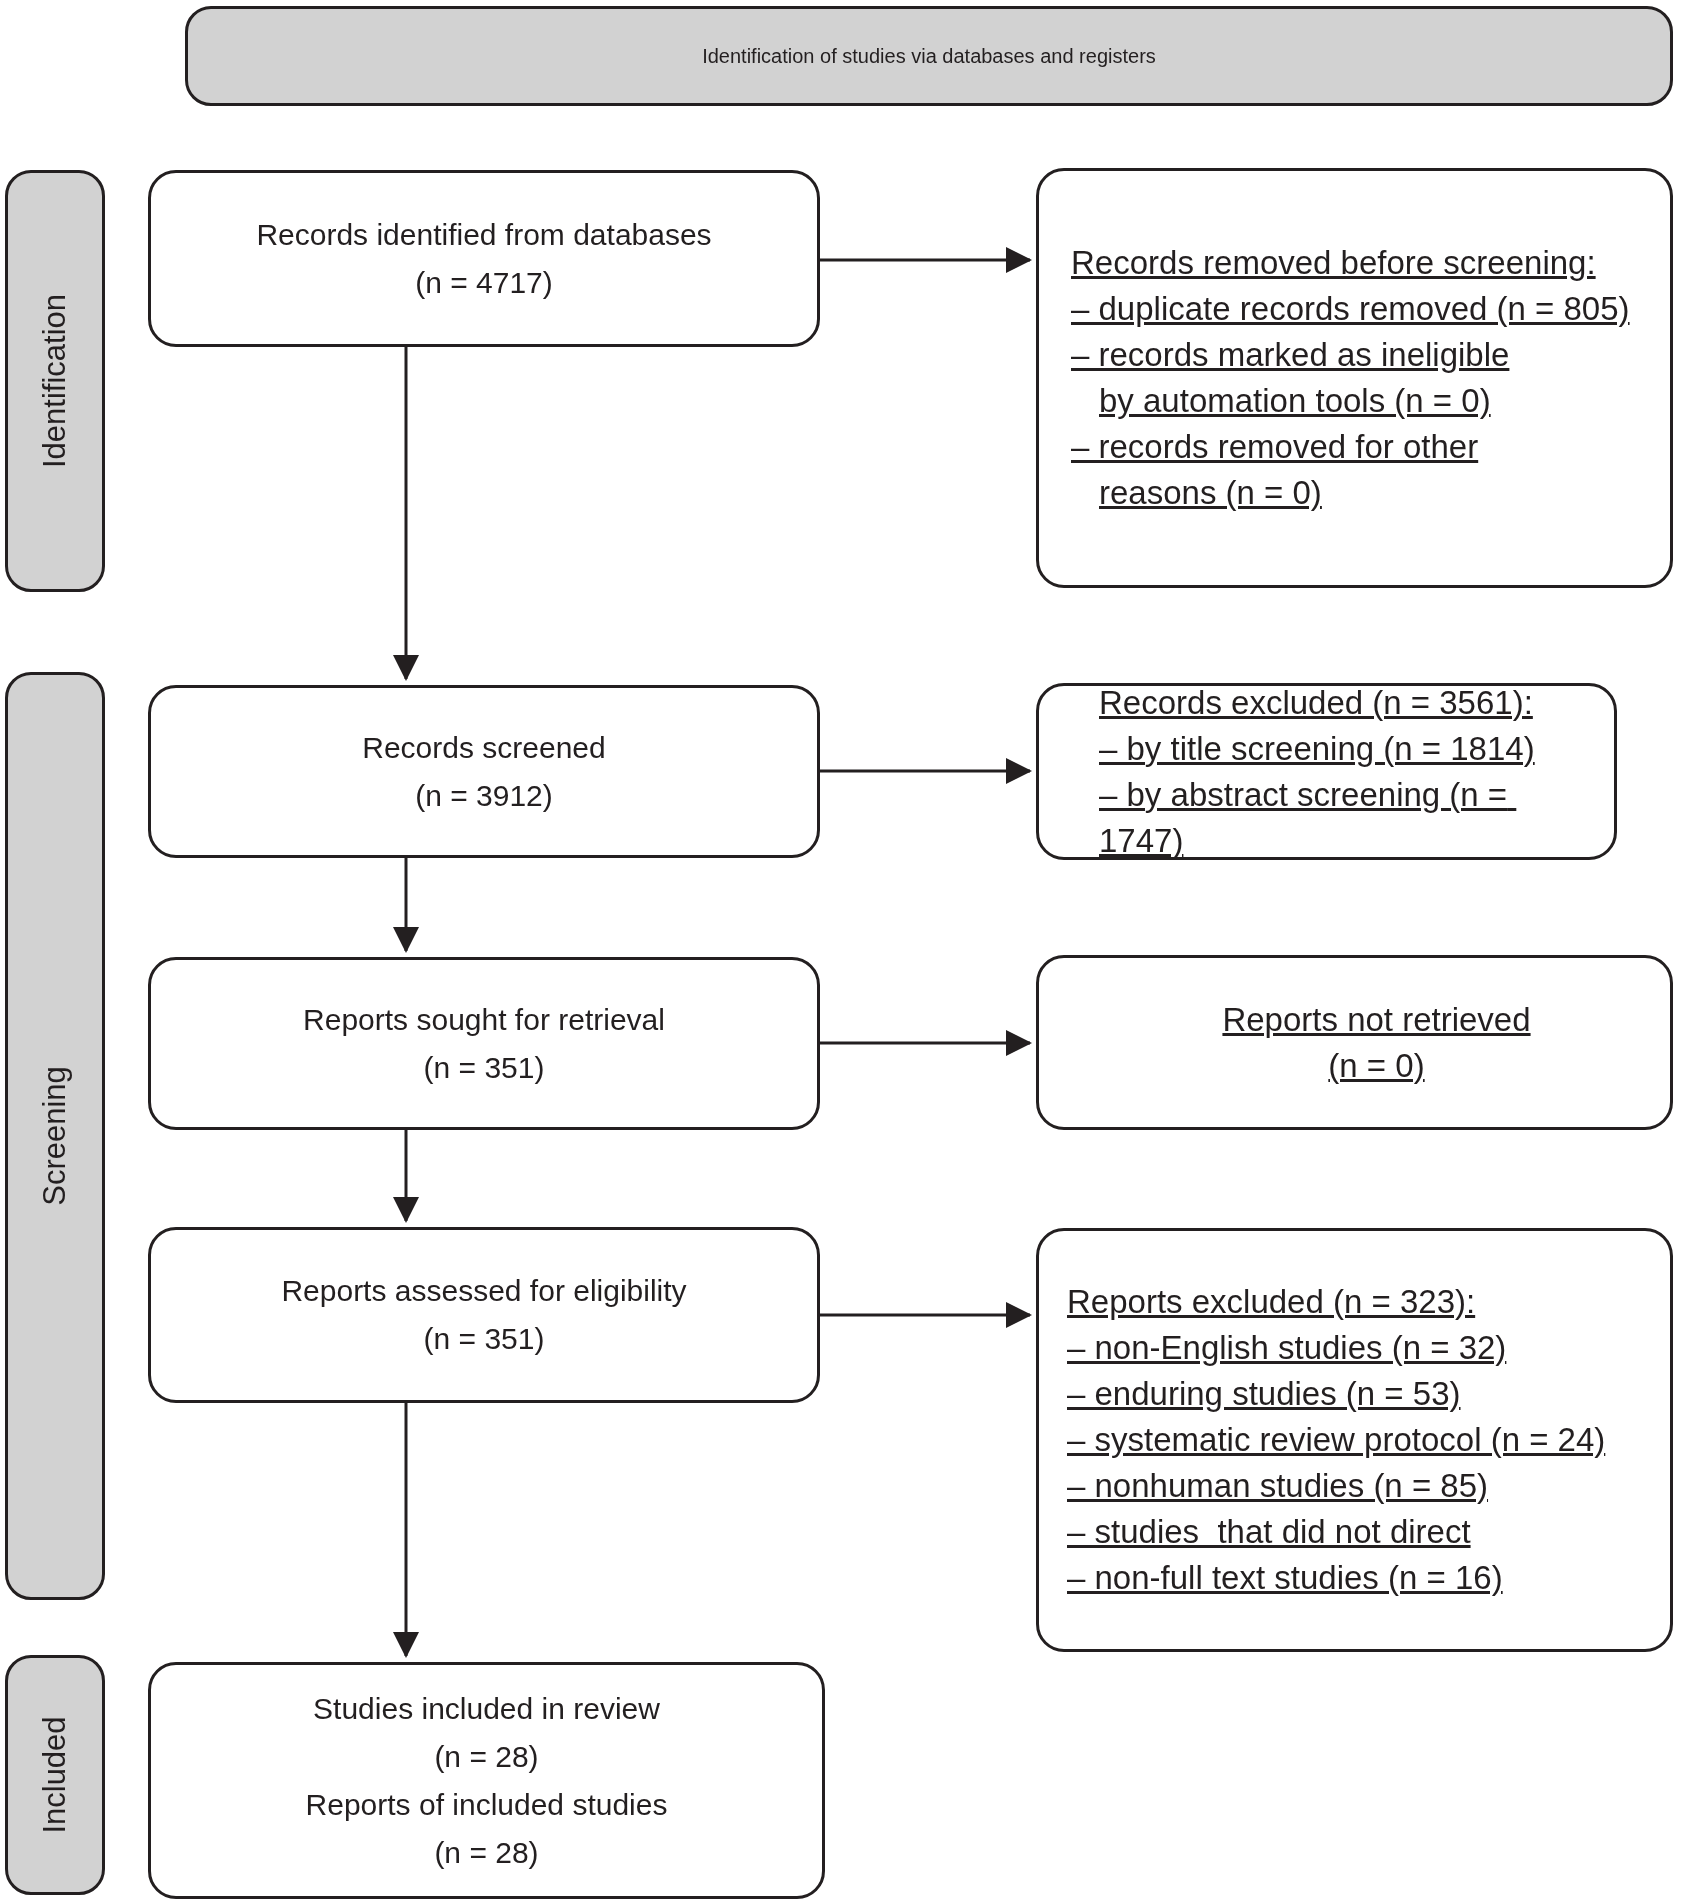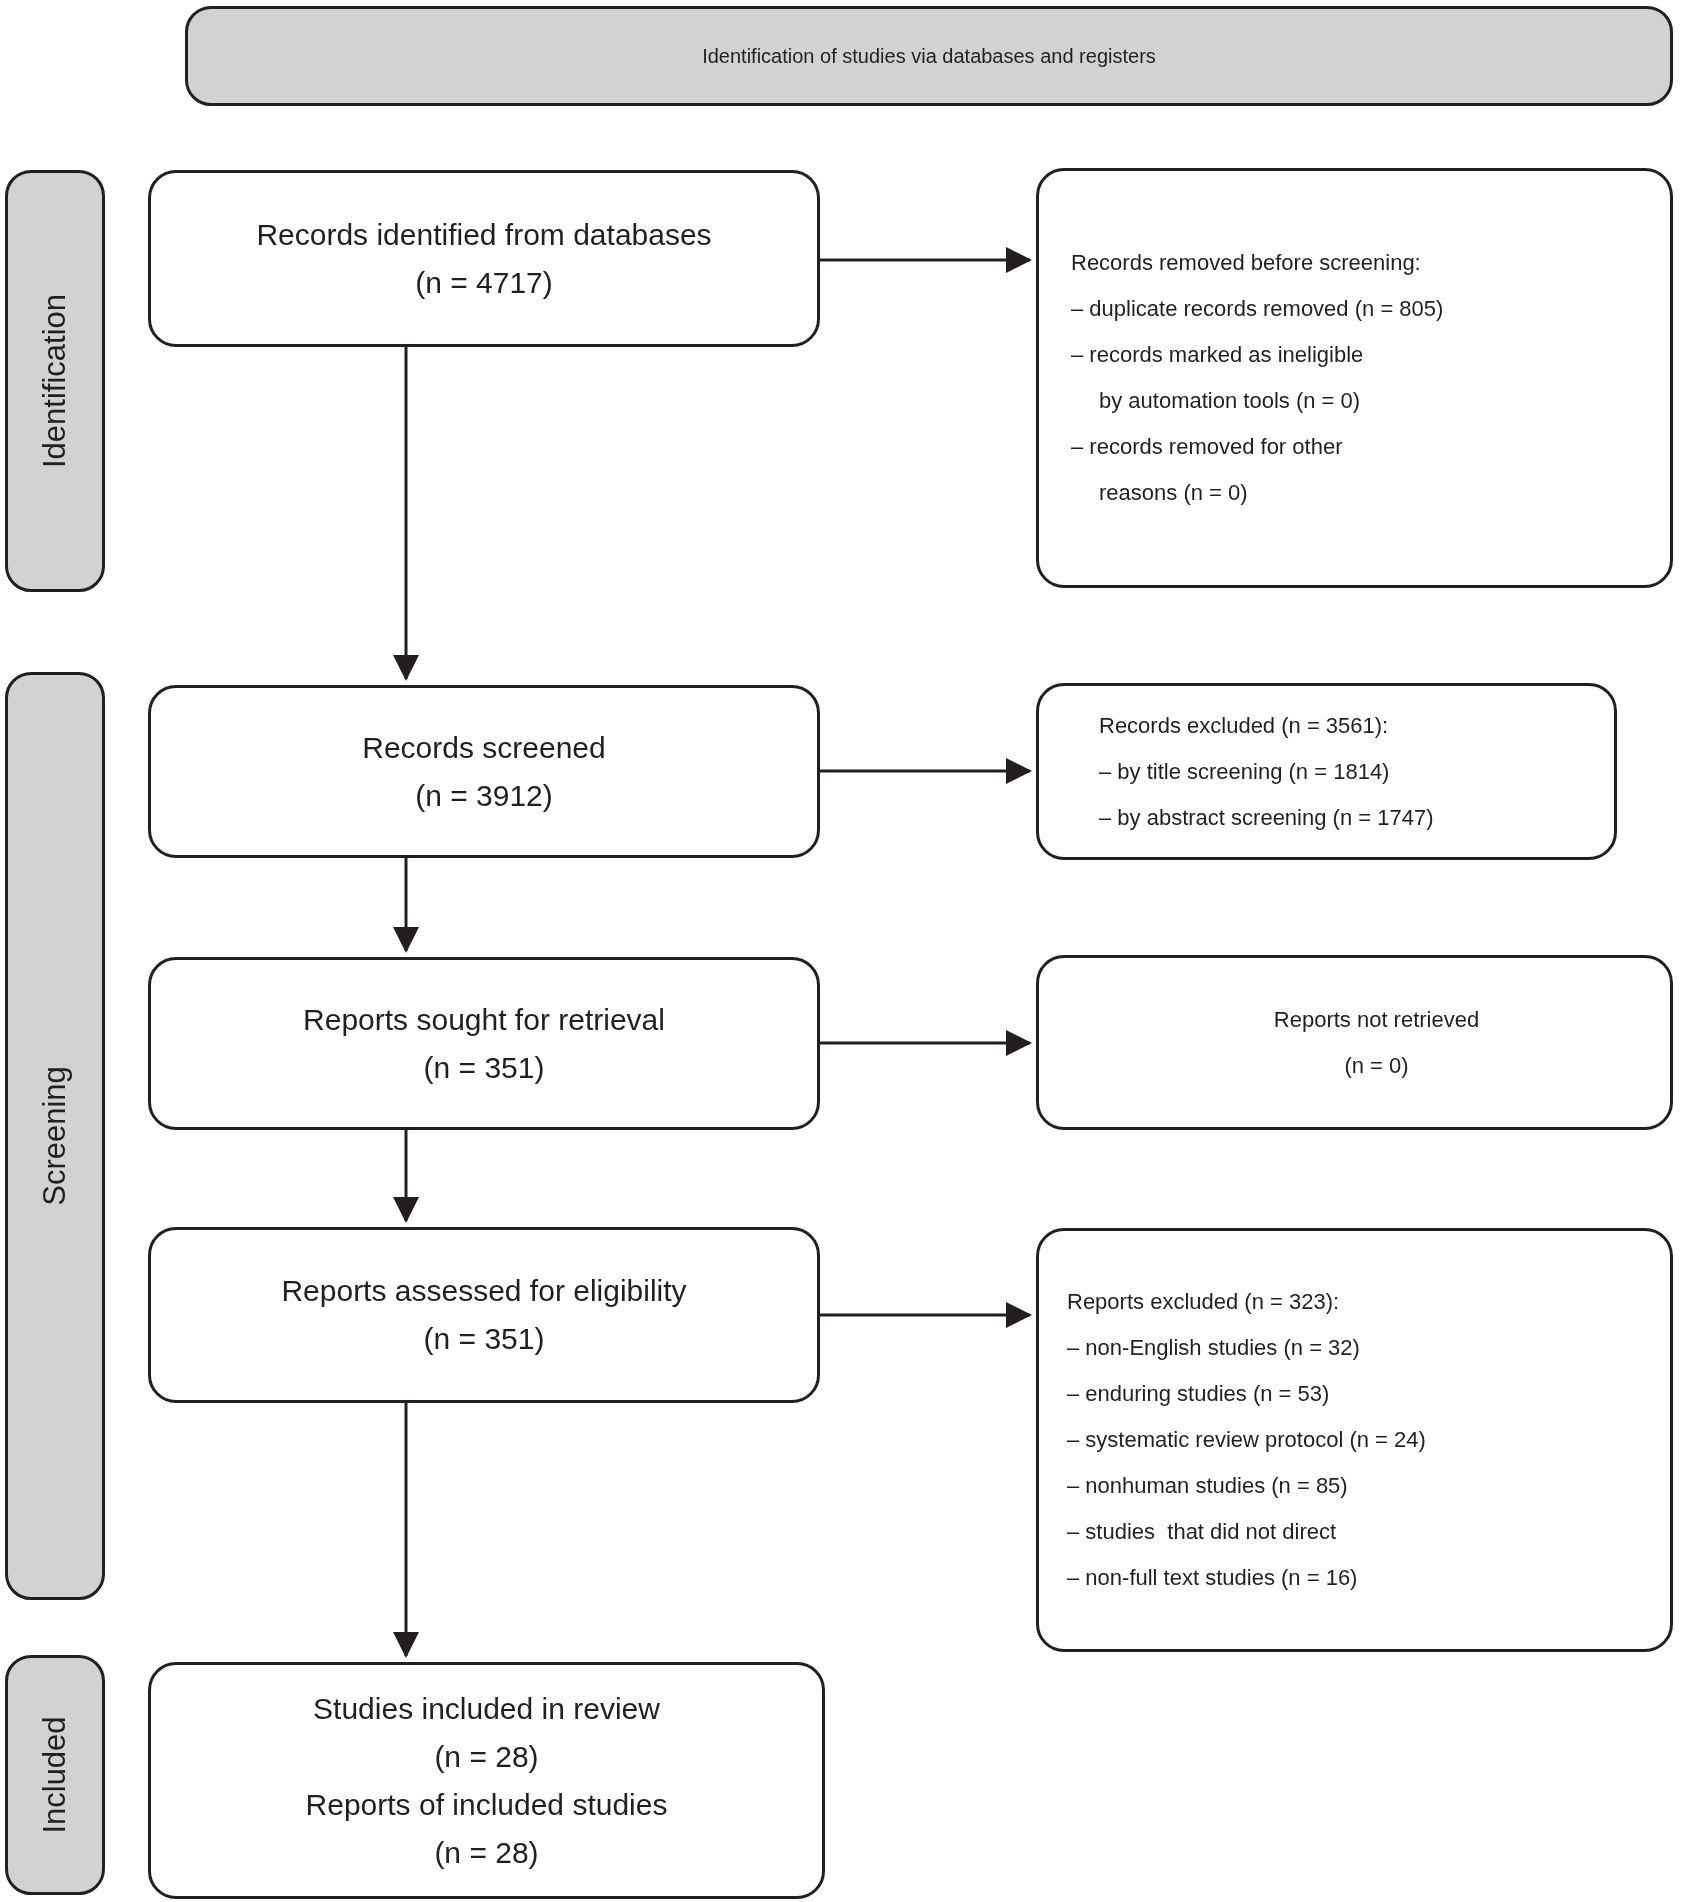--- a/index.html
+++ b/index.html
@@ -24,23 +24,24 @@
     border:3px solid var(--line);
     border-radius:28px;
     background:var(--box-fill);
     display:flex;
     flex-direction:column;
     justify-content:center;
   }
   .center{align-items:center;text-align:center;}
   .lefted{align-items:flex-start;text-align:left;}
   .line{
-    font-size:22px;
+    font-size:33px;
     line-height:46px;
     white-space:pre-wrap;
+    text-decoration:underline;
   }
   .flowline{font-size:30px;line-height:48px;white-space:pre-wrap;}
   .cont{padding-left:28px;}
   .stage{
     position:absolute;
     left:5px;width:100px;
     box-sizing:border-box;
     background:var(--stage-fill);
     border:3px solid var(--line);
     border-radius:26px;

